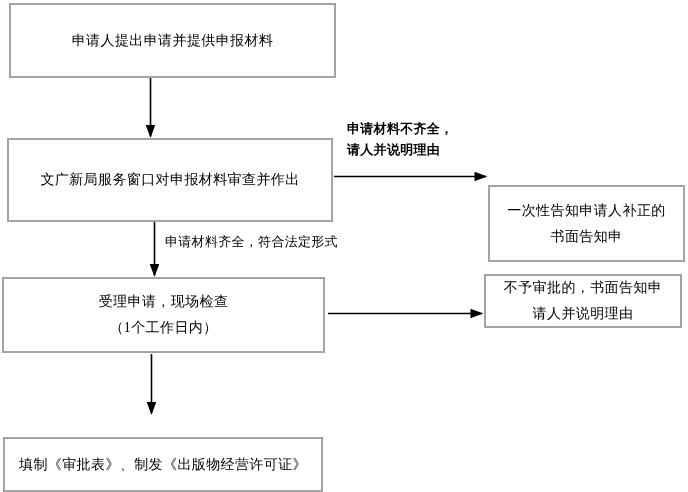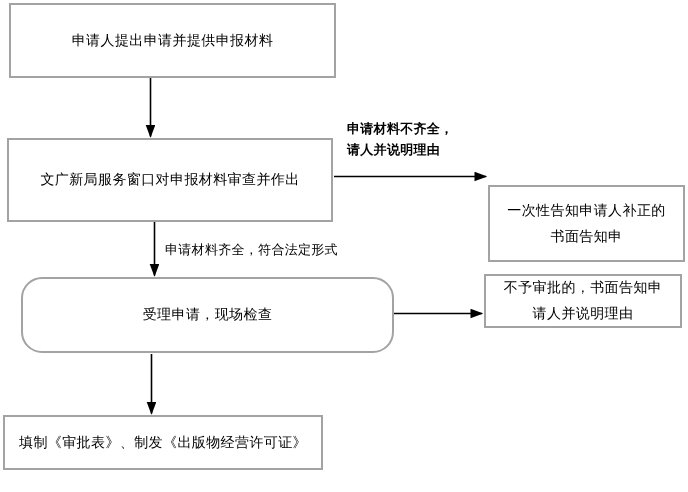--- a/index.html
+++ b/index.html
@@ -51,26 +51,26 @@
     left: 0;
     top: 0;
     width: 688px;
     height: 492px;
     pointer-events: none;
   }
   
   #node-apply       { left: 9px;   top: 3px;   width: 327px; height: 75px; }
   #node-review      { left: 7px;   top: 138px; width: 326px; height: 84px; }
   #node-notify      { left: 488px; top: 141px; width: 197px; height: 77px; margin-top: 44px; }
-  #node-accept      { left: 21px;   top: 277px; width: 373px; height: 76px; border-radius: 21px; }
+  #node-accept      { left: 2px;   top: 277px; width: 323px; height: 76px; }
   #node-reject      { left: 484px; top: 274px; width: 198px; height: 54px; }
-  #node-issue       { left: 3px;   top: 415px; width: 320px; height: 55px; }
+  #node-issue       { left: 3px;   top: 437px; width: 320px; height: 55px; }
   
   #label-incomplete { left: 347px; top: 118px; font-weight: bold; }
-  #label-complete   { left: 165px; top: 239px; }
+  #label-complete   { left: 165px; top: 231px; }
 </style>
 </head>
 <body>
 
 <div id="flowchart">
 
   <svg class="connectors" viewBox="0 0 688 492" xmlns="http://www.w3.org/2000/svg">
     <defs>
       <marker id="arrow" markerWidth="9" markerHeight="9" refX="7.2" refY="3" orient="auto" markerUnits="strokeWidth">
         <path d="M0,0 L8,3 L0,6 z" fill="#000000"></path>
@@ -96,20 +96,21 @@
     <span class="line">文广新局服务窗口对申报材料审查并作出</span>
   </div>
 
   <div class="node" id="node-notify">
     <span class="line">一次性告知申请人补正的</span>
     <span class="line">书面告知申</span>
   </div>
 
   <div class="node" id="node-accept">
     <span class="line">受理申请，现场检查</span>
+    <span class="line">（1个工作日内）</span>
   </div>
 
   <div class="node" id="node-reject">
     <span class="line">不予审批的，书面告知申</span>
     <span class="line">请人并说明理由</span>
   </div>
 
   <div class="node" id="node-issue">
     <span class="line">填制《审批表》、制发《出版物经营许可证》</span>
   </div>

